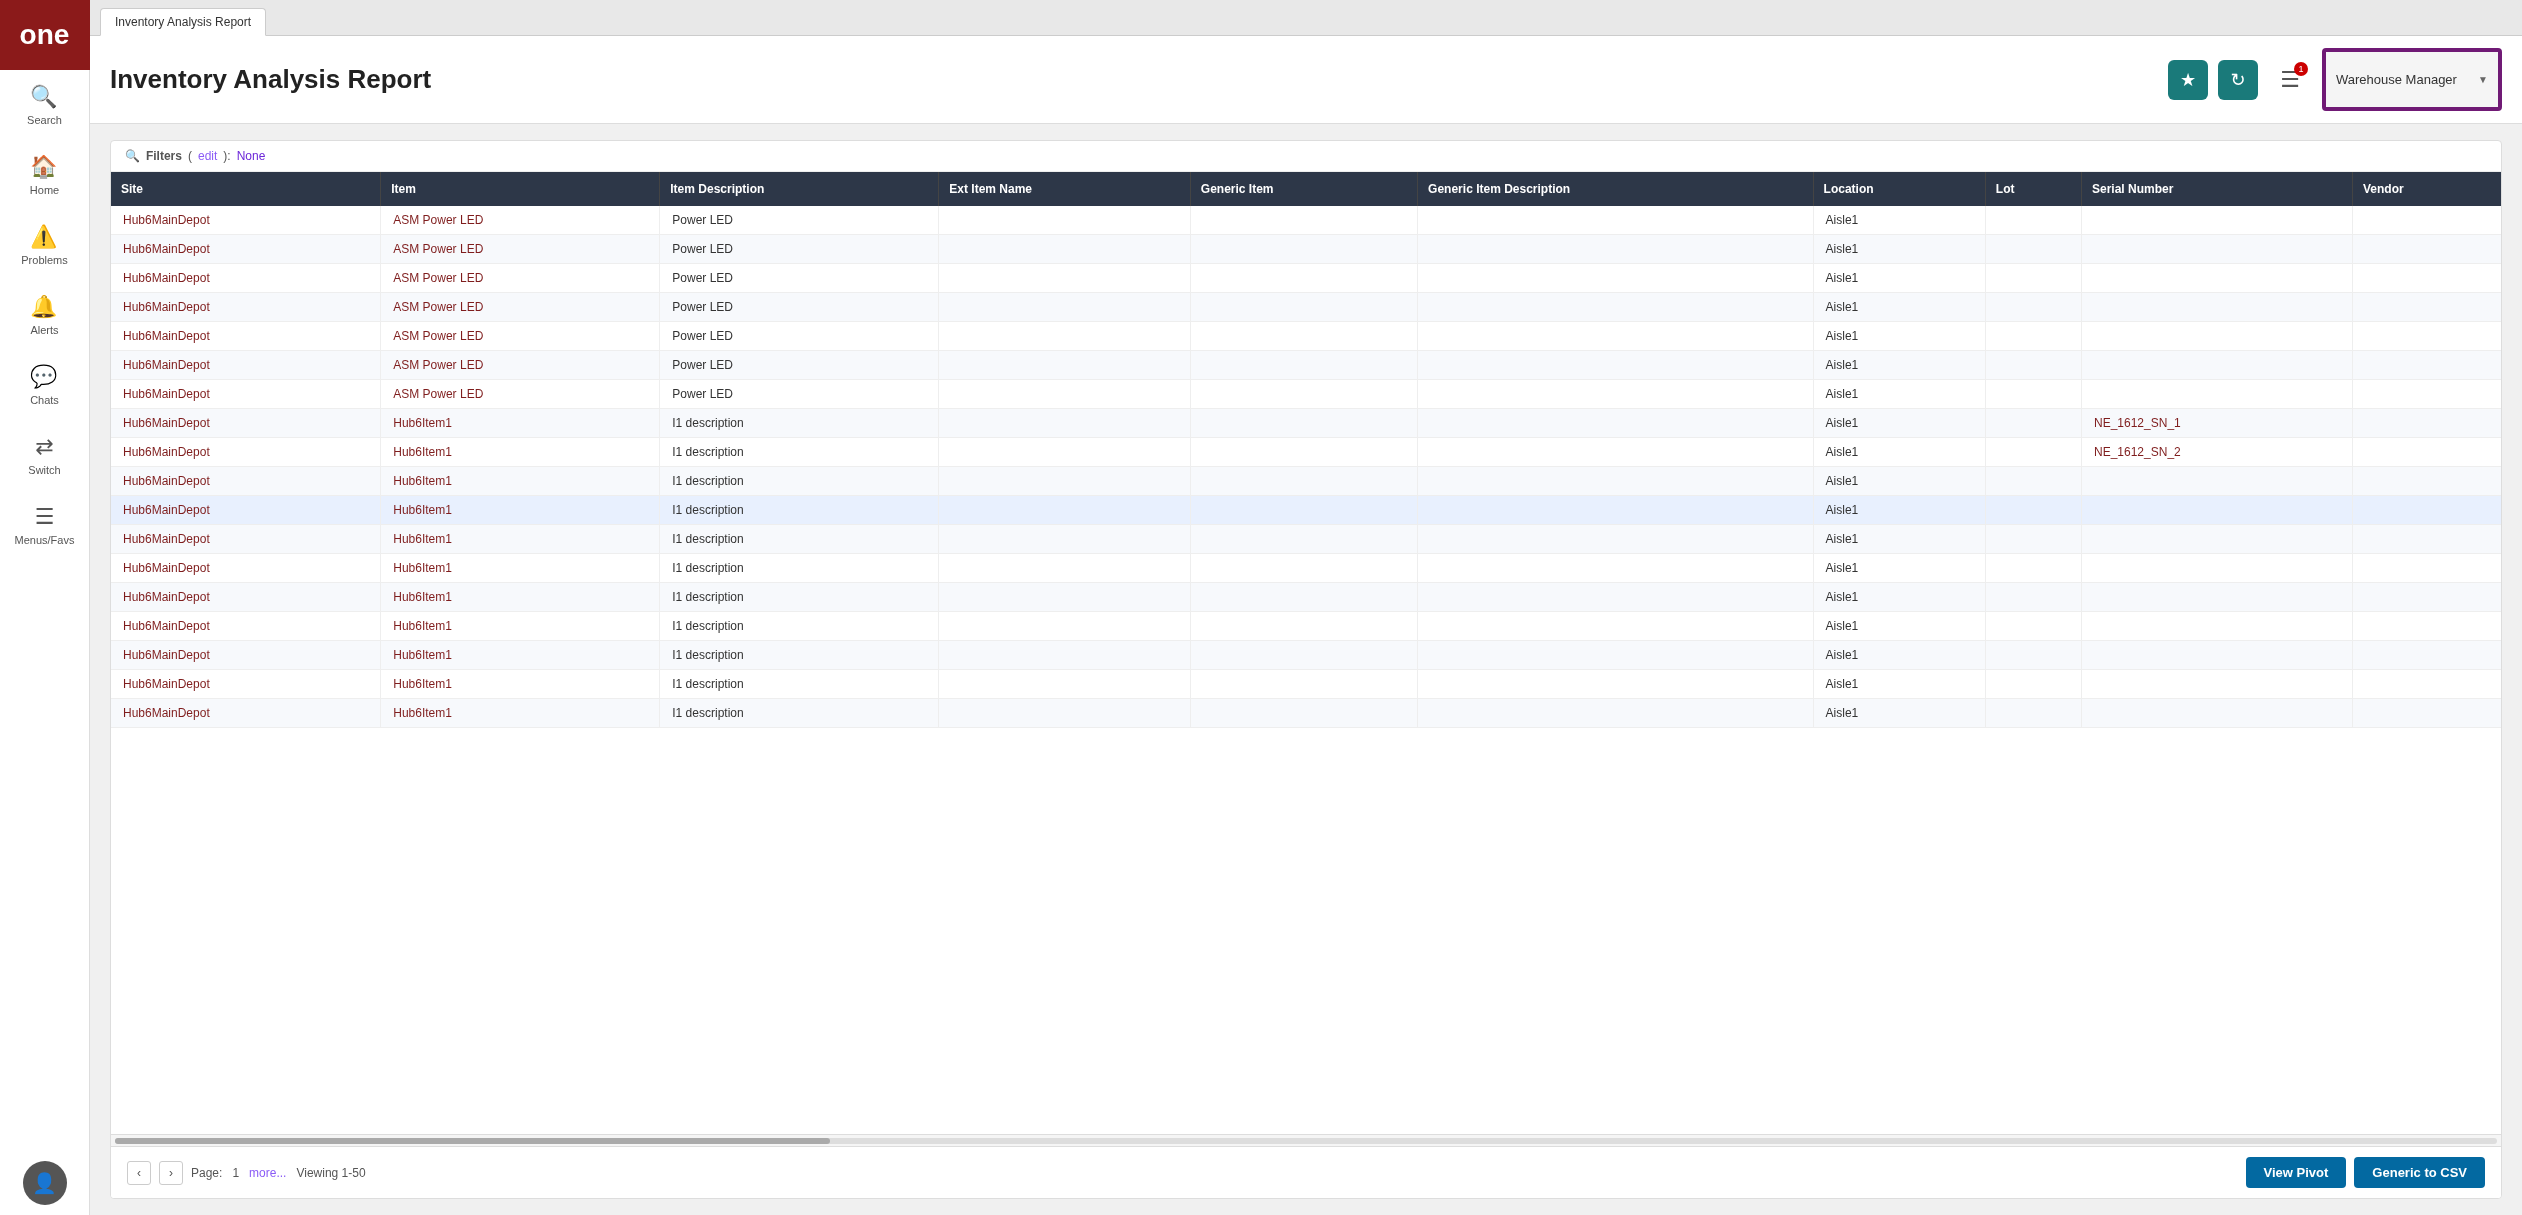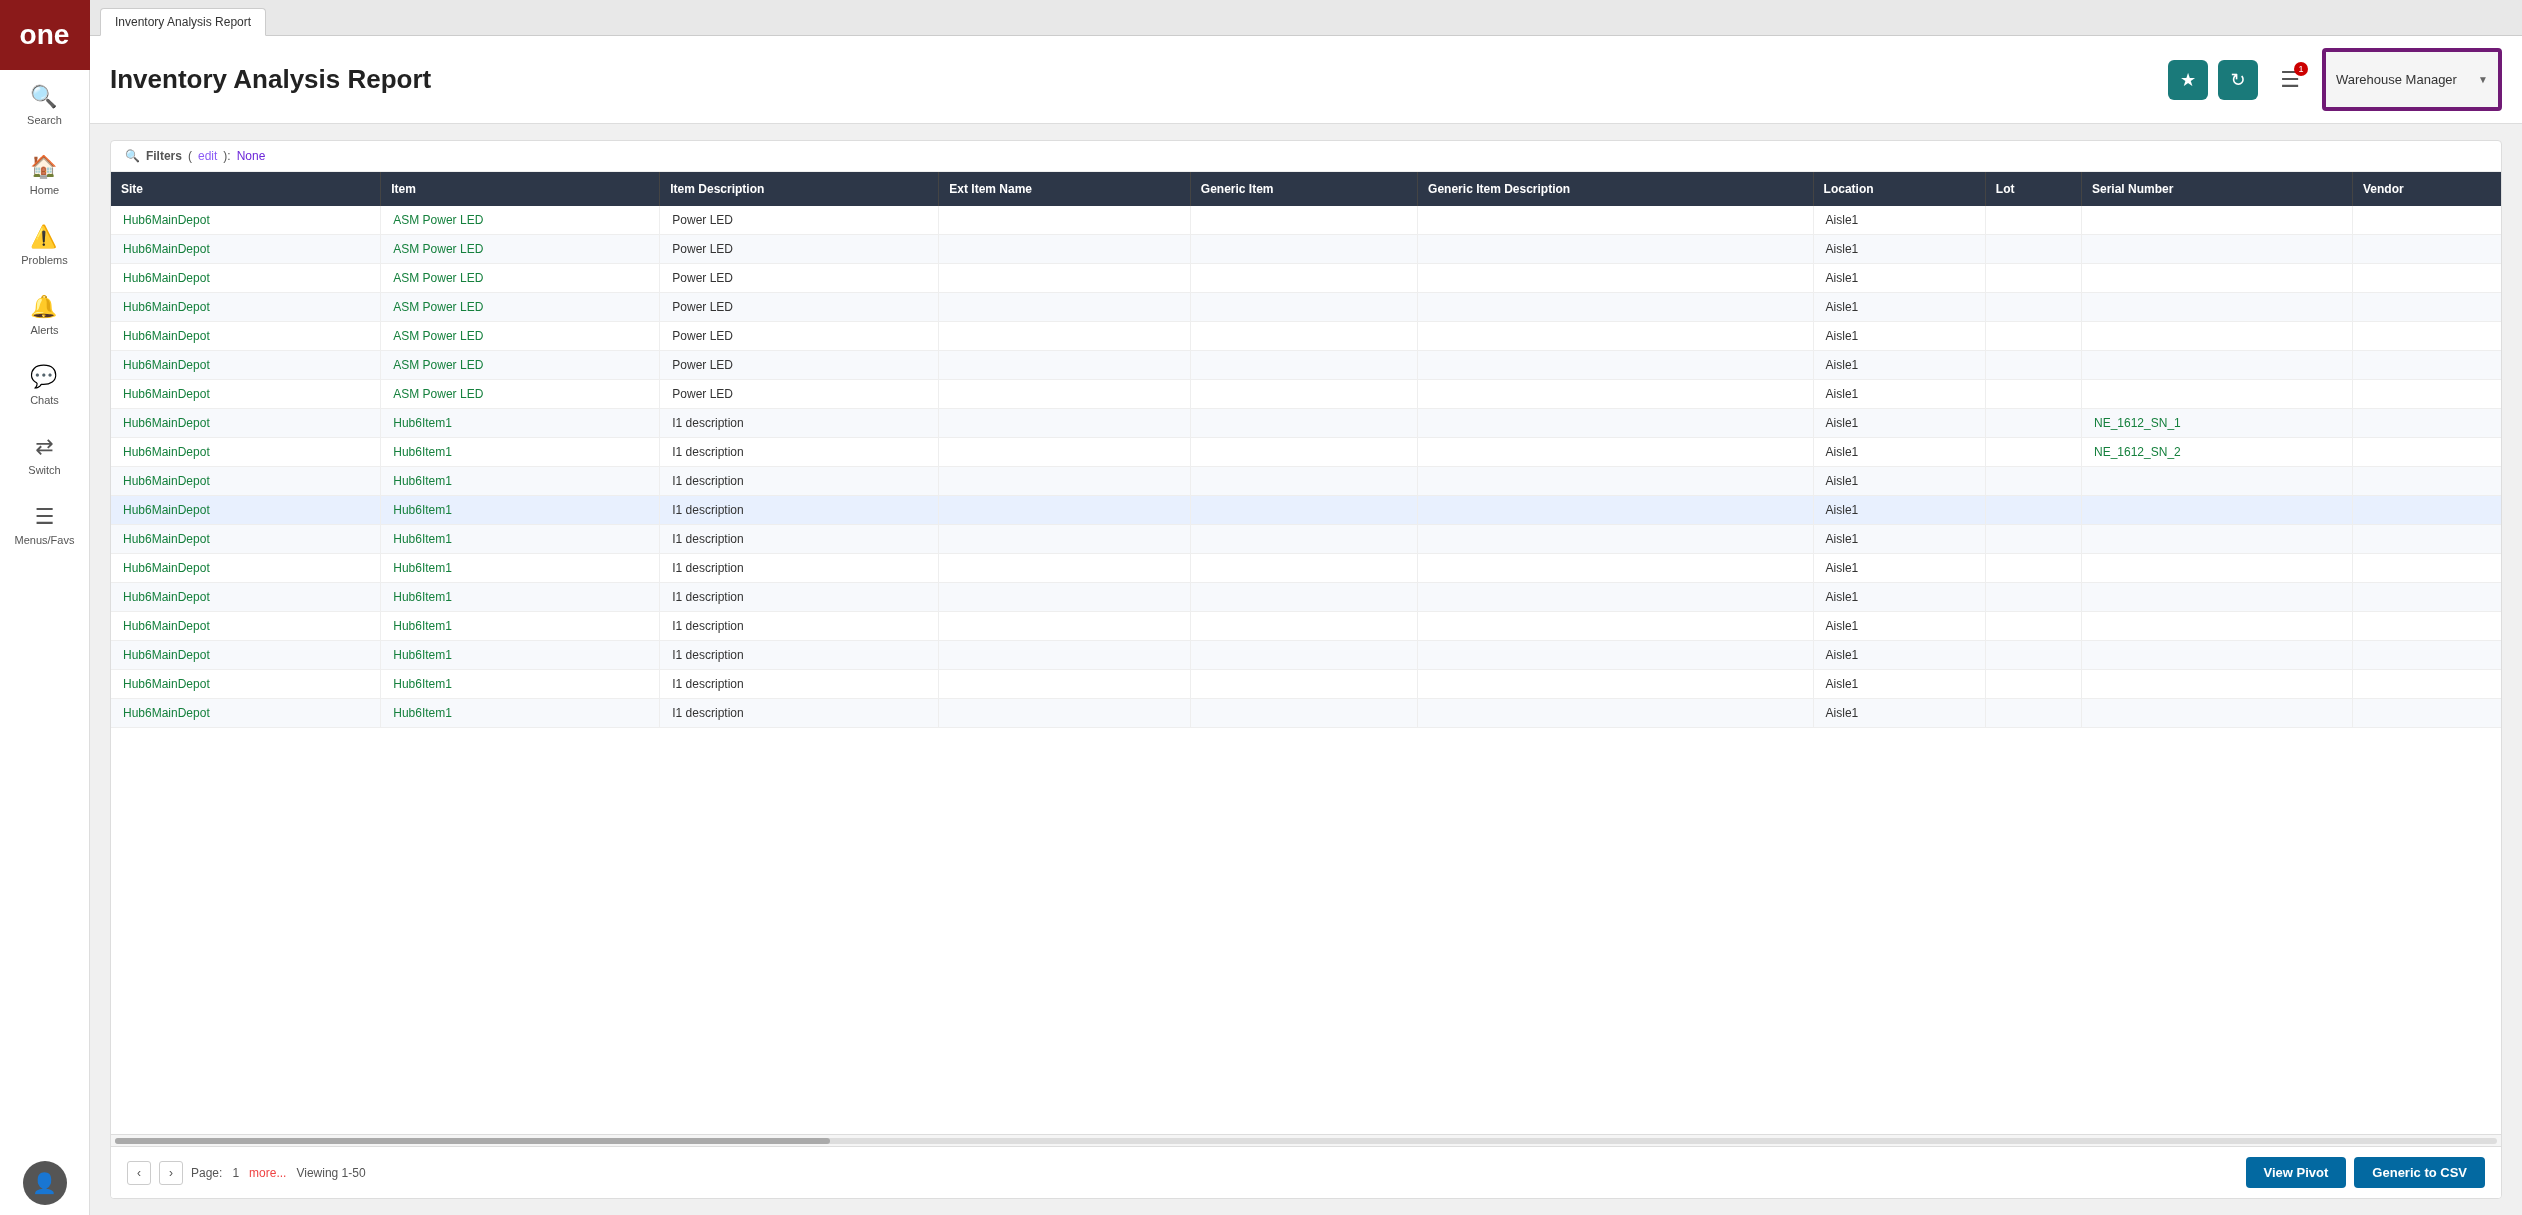--- a/index.html
+++ b/index.html
@@ -235,21 +235,21 @@
     tbody tr:nth-child(odd) { background: #ffffff; }
     tbody td {
       padding: 7px 12px;
       border-bottom: 1px solid #eee;
       border-right: 1px solid #eee;
       white-space: nowrap;
       font-size: 12px;
       color: #333;
     }
     tbody td:last-child { border-right: none; }
-    .link-cell { color: #15803d; cursor: pointer; }
+    .link-cell { color: #7f1d1d; cursor: pointer; }
     .highlighted { background: #e8f0fe !important; }
 
     
     .scroll-indicator {
       height: 12px;
       background: #f5f5f5;
       border-top: 1px solid #ddd;
       display: flex;
       align-items: center;
       padding: 0 4px;
@@ -295,21 +295,21 @@
       align-items: center;
       justify-content: center;
       border: 1px solid #ccc;
       border-radius: 3px;
       cursor: pointer;
       background: #fff;
       font-size: 12px;
       color: #555;
     }
     .page-info { font-size: 12px; color: #555; }
-    .page-link { color: #ef4444; cursor: pointer; }
+    .page-link { color: #8b5cf6; cursor: pointer; }
     .footer-btns {
       display: flex;
       gap: 8px;
     }
     .footer-action-btn {
       padding: 8px 18px;
       background: #0369a1;
       color: white;
       border: none;
       border-radius: 4px;

